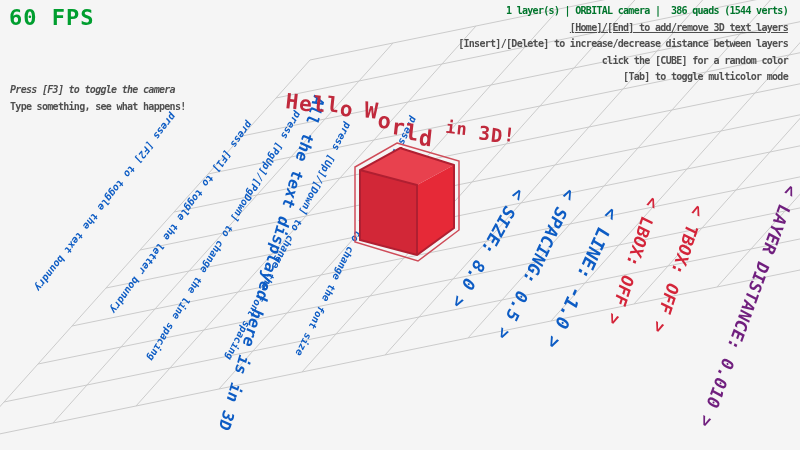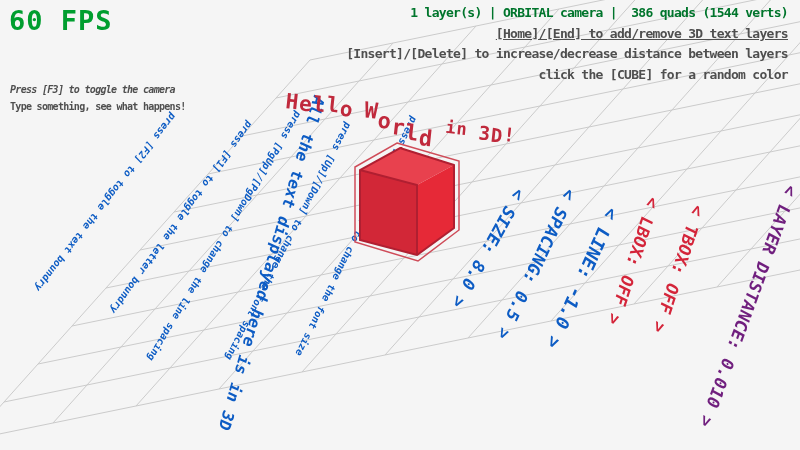--- a/index.html
+++ b/index.html
@@ -20,26 +20,26 @@
   .cube{position:absolute;left:342px;top:140px;z-index:3;}
   
   .title{
     position:absolute;left:287px;top:90px;z-index:4;
     transform:rotate(6deg);transform-origin:left top;
     font-weight:bold;white-space:nowrap;line-height:1;
   }
   .title span{display:inline-block;margin-right:1px;}
   
   .hud{position:absolute;z-index:5;white-space:pre;font-weight:bold;letter-spacing:-0.7px;font-size:10px;}
-  .fps{left:9px;top:5px;font-size:27px;letter-spacing:1px;}
+  .fps{left:9px;top:5px;font-size:22px;letter-spacing:1px;}
   .hint-l1{left:10px;top:34px;}
   .hint-l2{left:10px;top:53px;margin-top:48px;}
   .hint-l3{left:10px;top:84px;}
   .hud-right{right:12px;top:5px;text-align:right;position:absolute;z-index:5;}
-  .hud-right div{white-space:pre;font-weight:bold;letter-spacing:-0.7px;font-size:13px;margin-bottom:5.5px;}
+  .hud-right div{white-space:pre;font-weight:bold;letter-spacing:-0.7px;font-size:10px;margin-bottom:5.5px;}
 </style>
 </head>
 <body>
 
 <div class="stage">
 
   <svg class="grid" width="800" height="450">
       <line x1="-30" y1="440" x2="310" y2="60" stroke="#cbcbcb" stroke-width="1"></line>
       <line x1="53" y1="423" x2="393" y2="43" stroke="#cbcbcb" stroke-width="1"></line>
       <line x1="136" y1="406" x2="476" y2="26" stroke="#cbcbcb" stroke-width="1"></line>
@@ -92,15 +92,16 @@
 
   <div class="hud fps" style="color: rgb(0, 158, 47);">60 FPS</div>
   <div class="hud hint-l2" style="color: rgb(79, 79, 79);">Type something, see what happens!</div>
   <div class="hud hint-l3" style="color: rgb(79, 79, 79); font-style: italic;">Press [F3] to toggle the camera</div>
 
   <div class="hud-right">
     <div id="statusLine" style="color: rgb(0, 117, 44);">1 layer(s) | ORBITAL camera |  386 quads (1544 verts)</div>
     <div style="color: rgb(79, 79, 79); text-decoration: underline;">[Home]/[End] to add/remove 3D text layers</div>
     <div style="color: rgb(79, 79, 79); margin-left: 32px;">[Insert]/[Delete] to increase/decrease distance between layers</div>
     <div style="color: rgb(79, 79, 79);">click the [CUBE] for a random color</div>
+    <div style="color: rgb(79, 79, 79);">[Tab] to toggle multicolor mode</div>
   </div>
 
 </div>
 
 </body></html>

